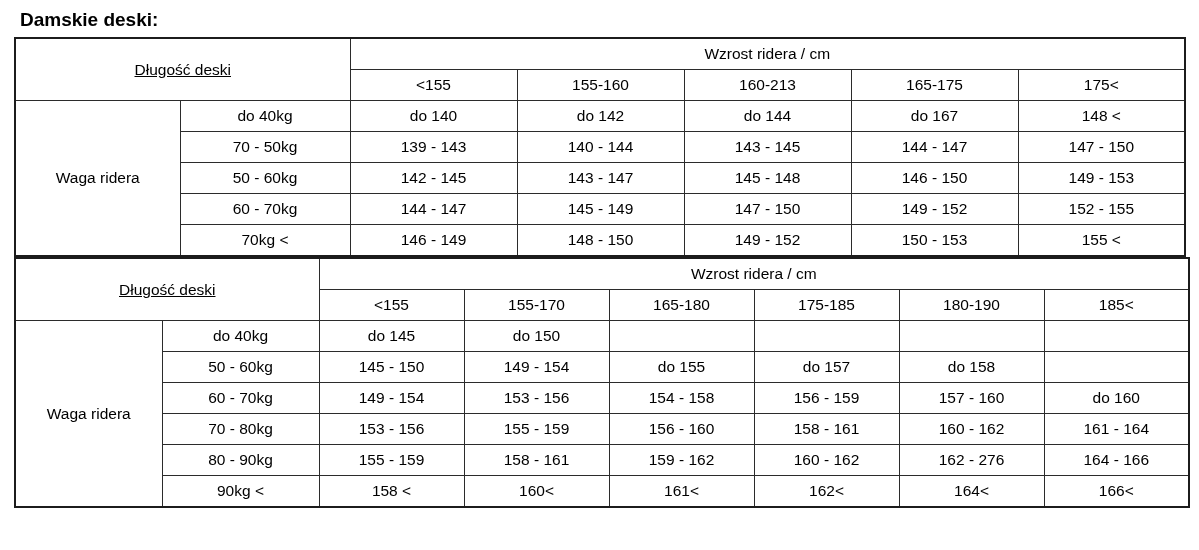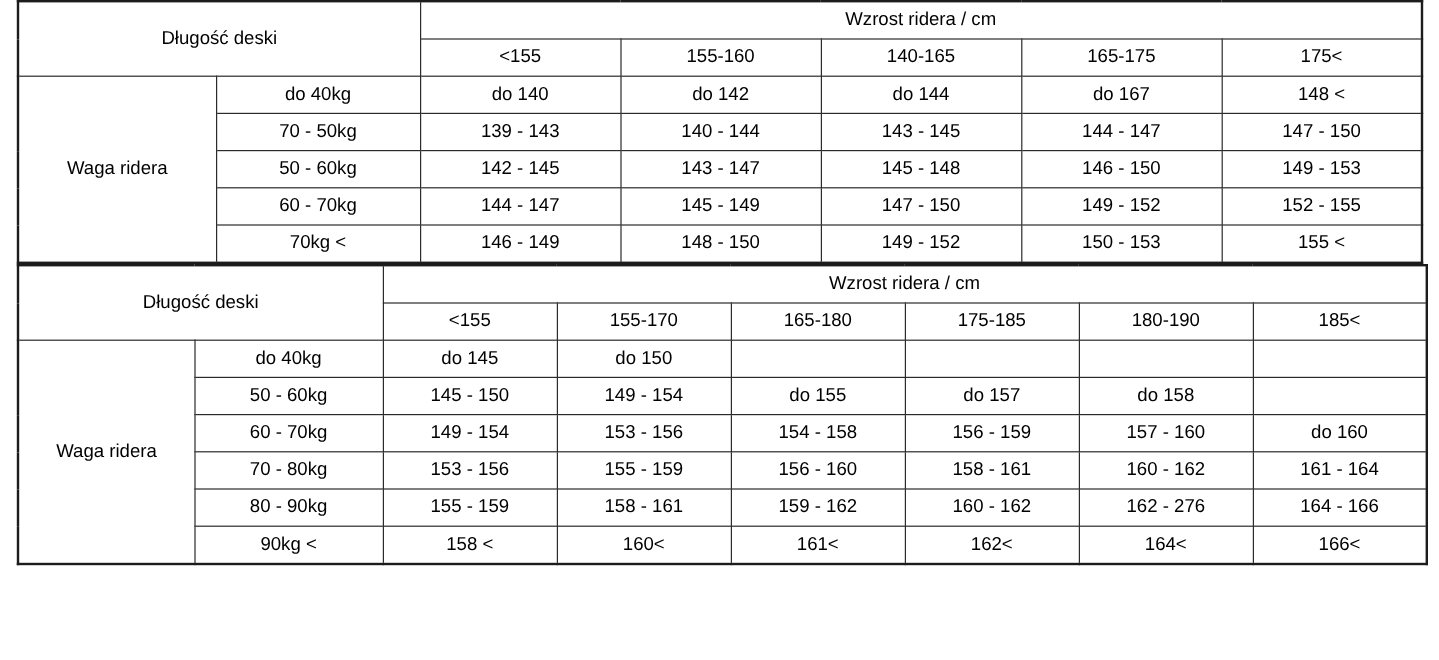--- a/index.html
+++ b/index.html
@@ -47,20 +47,21 @@
   .hdr {
     background: #c8c8c8;
   }
   .hdr-top {
     background: #c8c8c8;
     font-size: 15.5px;
   }
   .corner {
     background: #ffffff;
     font-size: 16px;
+    text-decoration: underline;
   }
   .rowlabel {
     background: #c8c8c8;
   }
   .sidelabel {
     background: #c8c8c8;
     font-size: 16px;
   }
   .val {
     background: #ffffff;
@@ -79,41 +80,42 @@
   .m-cX { width: 145px; }
   .tbl-wrap {
     line-height: 1.1;
   }
 </style>
 </head>
 <body>
 
 <div class="page">
 
+  <div class="section-title">Damskie deski:</div>
 
   <div class="tbl-wrap">
     <table class="size-table">
       <colgroup>
         <col class="w-c0">
           <col class="w-c1">
           <col class="w-cX">
           <col class="w-cX">
           <col class="w-cX">
           <col class="w-cX">
           <col class="w-cX">
       </colgroup>
       <tbody>
         <tr>
           <td class="corner" rowspan="2" colspan="2">Długość deski</td>
           <td class="hdr-top" colspan="5">Wzrost ridera / cm</td>
         </tr>
         <tr>
           <td class="hdr">&lt;155</td>
           <td class="hdr">155-160</td>
-          <td class="hdr">140-165</td>
+          <td class="hdr">160-213</td>
           <td class="hdr">165-175</td>
           <td class="hdr">175&lt;</td>
         </tr>
 
         <tr>
           <td class="sidelabel" rowspan="5">Waga ridera</td>
           <td class="rowlabel">do 40kg</td>
           <td class="val">do 140</td>
           <td class="val">do 142</td>
           <td class="val">do 144</td>

